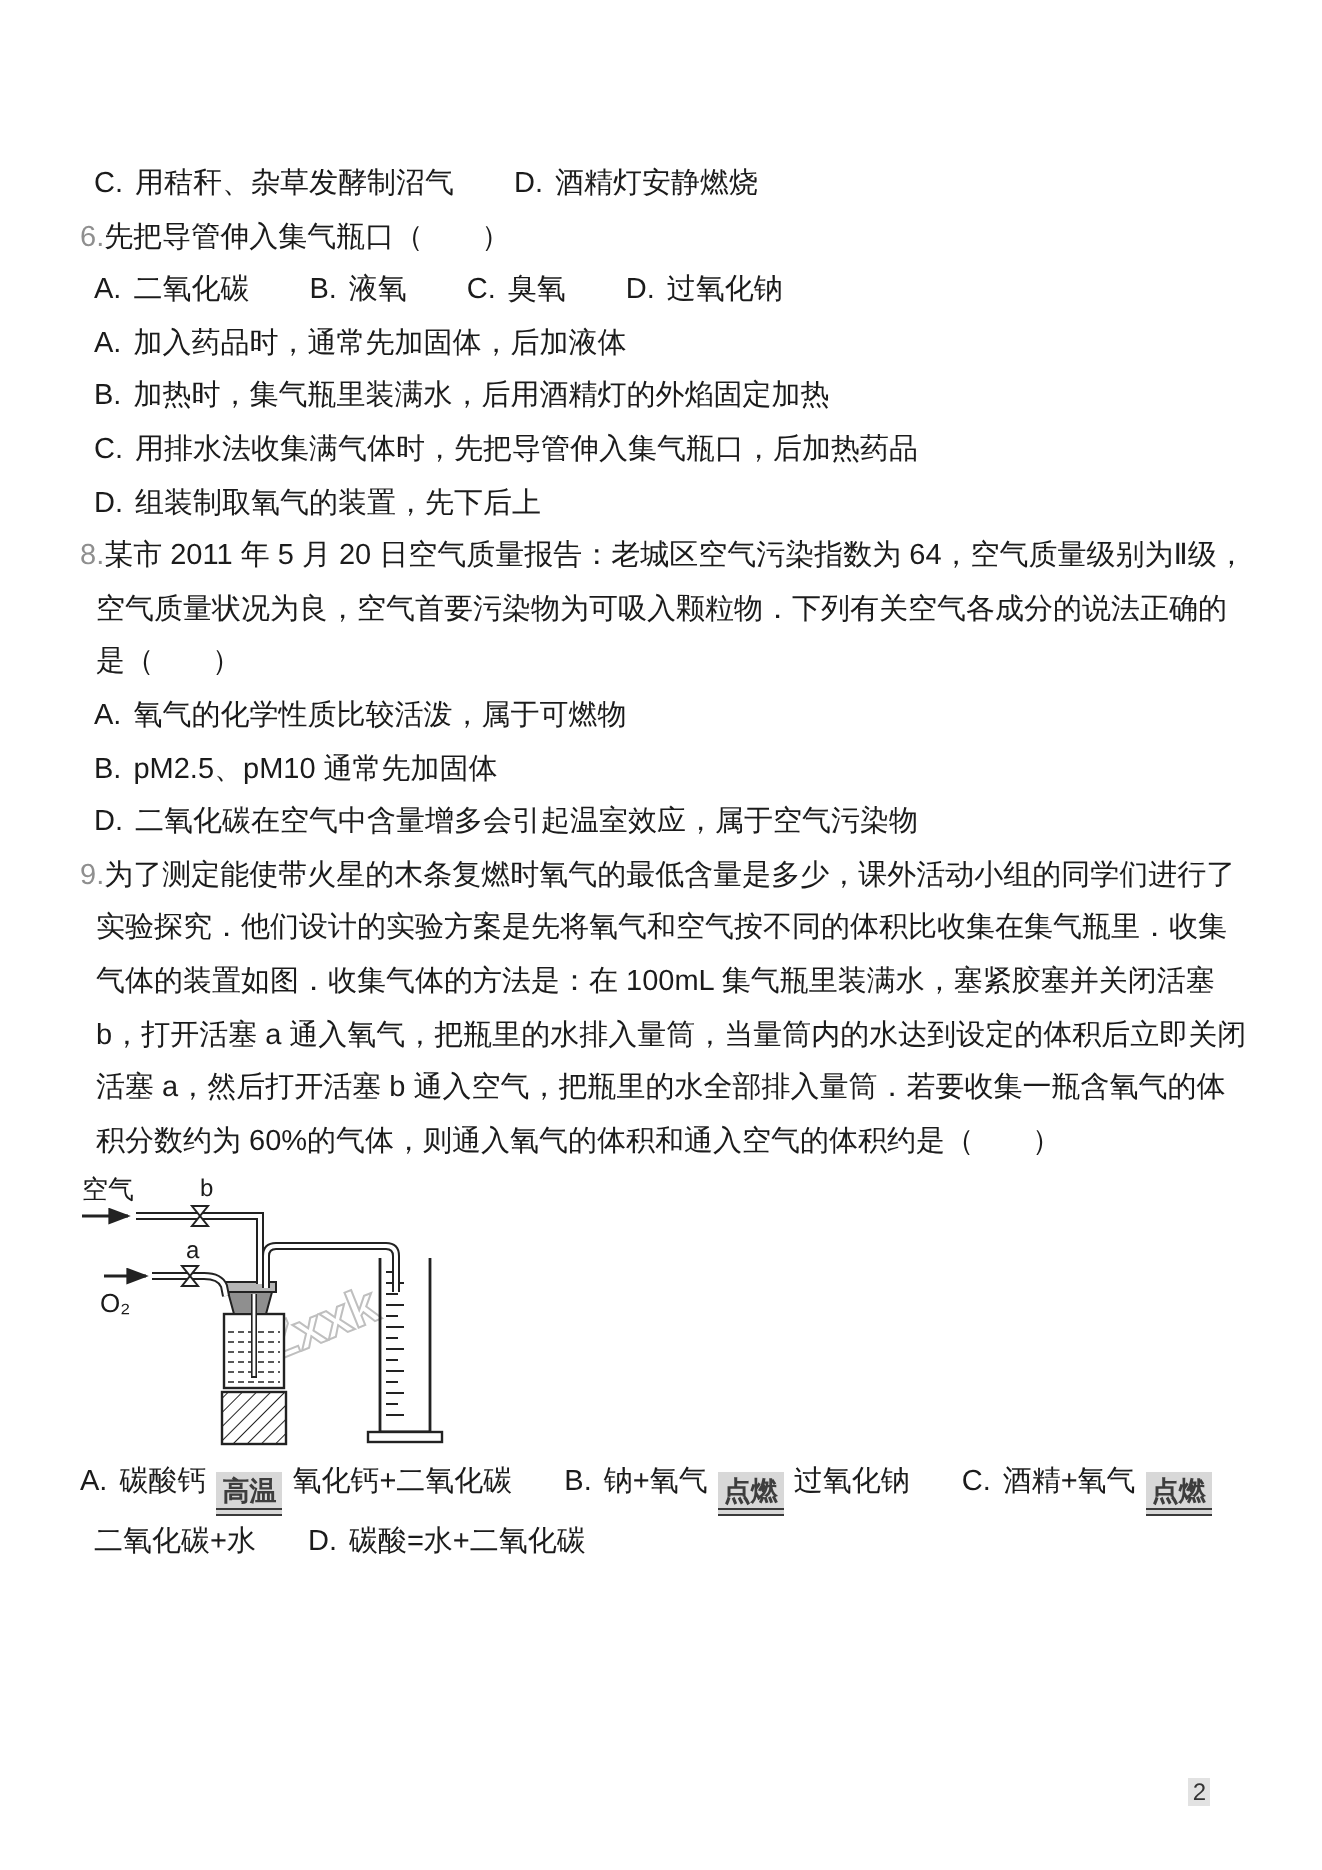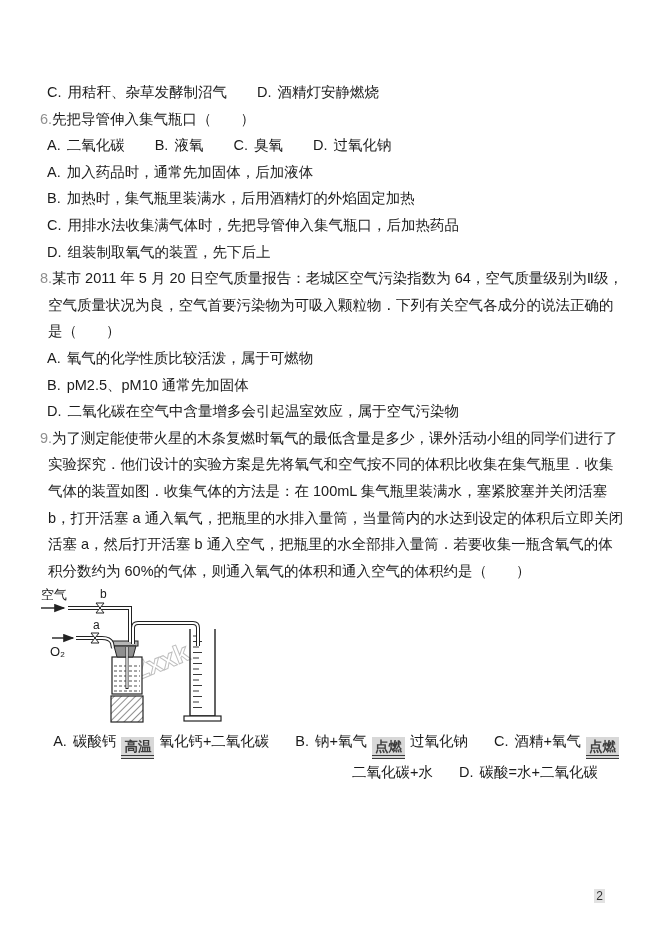--- a/index.html
+++ b/index.html
@@ -16,21 +16,21 @@
   .optline{padding-left:7px;}
   .iopt{margin-right:30px;white-space:nowrap;}
   .iopt:last-child{margin-right:0;}
   .olabel{margin-right:6px;}
   .stamp{
     display:inline-block;background:#d8d8d8;color:#3d3d3d;font-weight:bold;
     font-size:13.5px;line-height:17px;padding:1px 3px 0 3px;
     border-bottom:4px double #3a3a3a;margin:0 5px;vertical-align:-5px;
     text-indent:0;
   }
-  .q10opts{padding-left:7px;text-indent:-7px;text-align:right;}
+  .q10opts{padding-left:7px;text-indent:-7px;}
   .q10opt{margin-right:26px;}
   .diagram{position:relative;height:142px;margin:2px 0 0 0;}
   .pagenum{
     position:absolute;right:56px;bottom:32px;font-size:12px;line-height:14px;
     color:#333;background:#e2e2e2;padding:0 2px;
   }
 </style>
 </head>
 <body>
 

